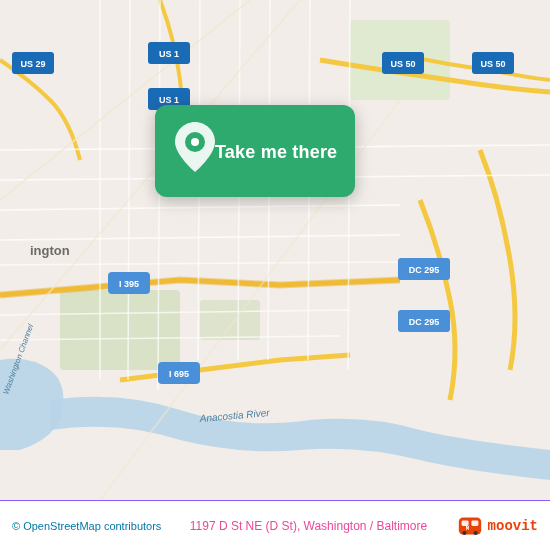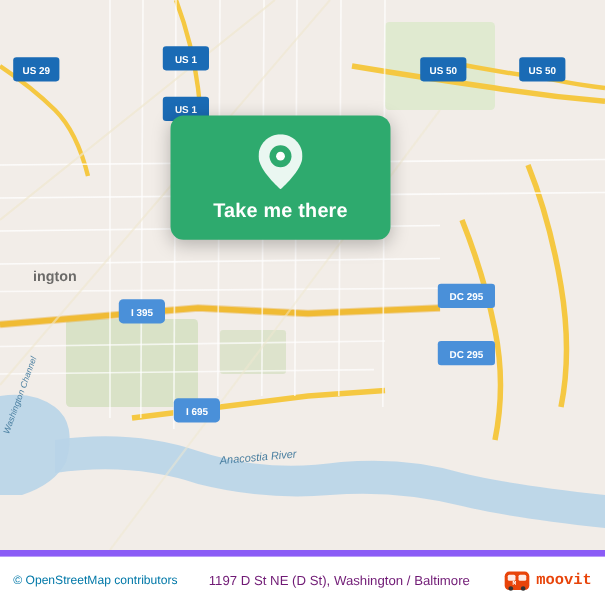--- a/index.html
+++ b/index.html
@@ -29,21 +29,21 @@
 
     
     #action-card {
       position: absolute;
       top: 105px;
       left: 155px;
       width: 200px;
       background-color: #2eaa6e;
       border-radius: 12px;
       display: flex;
-      flex-direction: column;
+      flex-direction: row;
       align-items: center;
       padding: 18px 20px 16px;
       box-shadow: 0 4px 16px rgba(0,0,0,0.25);
       cursor: pointer;
     }
 
     #pin-icon-container {
       width: 48px;
       height: 48px;
       display: flex;
@@ -65,21 +65,21 @@
 
     
     #bottom-bar {
       width: 550px;
       height: 50px;
       background: white;
       display: flex;
       align-items: center;
       justify-content: space-between;
       padding: 0 12px;
-      border-top: 6px solid #8b5cf6;
+      border-top: 1px solid #8b5cf6;
     }
 
     #osm-credit {
       font-size: 11px;
       color: #555;
     }
 
     #osm-credit span {
       color: #0078a8;
     }
@@ -201,21 +201,21 @@
     </div>
     <button id="take-me-there-btn">Take me there</button>
   </div>
 </div>
 
 <div id="bottom-bar">
   <div id="osm-credit">
     <span>©</span>
     <span style="color:#0078a8; cursor:pointer;"> OpenStreetMap contributors</span>
   </div>
-  <div id="address-line" style="font-size:12px; color:#701a75; flex:1; text-align:center; padding: 0 8px;">1197 D St NE (D St), Washington / Baltimore</div>
+  <div id="address-line" style="font-size:12px; color:#ec4899; flex:1; text-align:center; padding: 0 8px;">1197 D St NE (D St), Washington / Baltimore</div>
   <div id="moovit-logo">
     <svg class="moovit-icon" viewBox="0 0 40 40" xmlns="http://www.w3.org/2000/svg">
 
       <rect x="4" y="8" width="32" height="24" rx="6" fill="#e8440a"></rect>
       <rect x="8" y="12" width="10" height="8" rx="2" fill="white" opacity="0.9"></rect>
       <rect x="22" y="12" width="10" height="8" rx="2" fill="white" opacity="0.9"></rect>
       <circle cx="12" cy="30" r="3" fill="#333"></circle>
       <circle cx="28" cy="30" r="3" fill="#333"></circle>
 
       <text x="14" y="25" fill="white" font-size="8" font-weight="bold">M</text>

